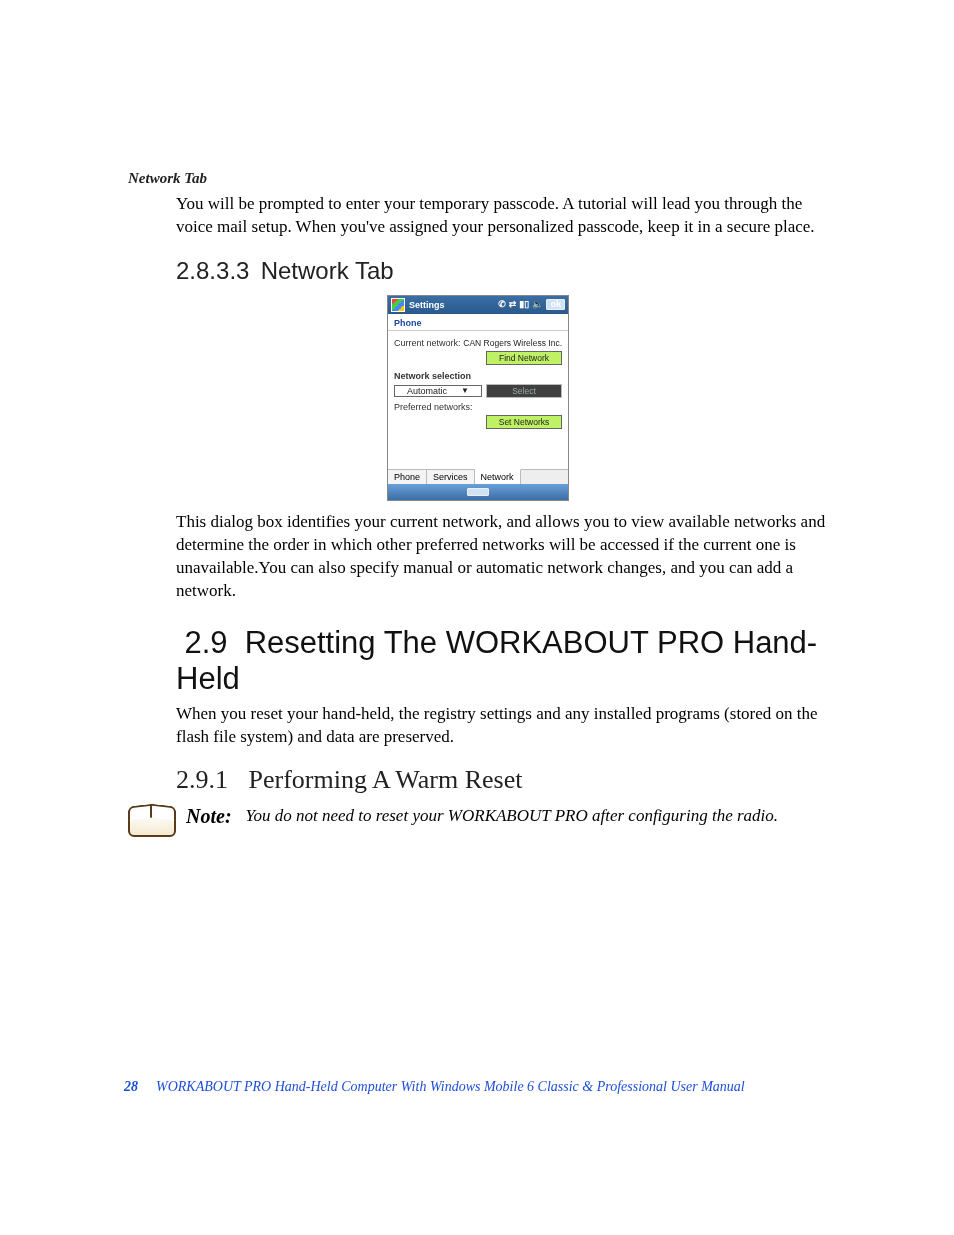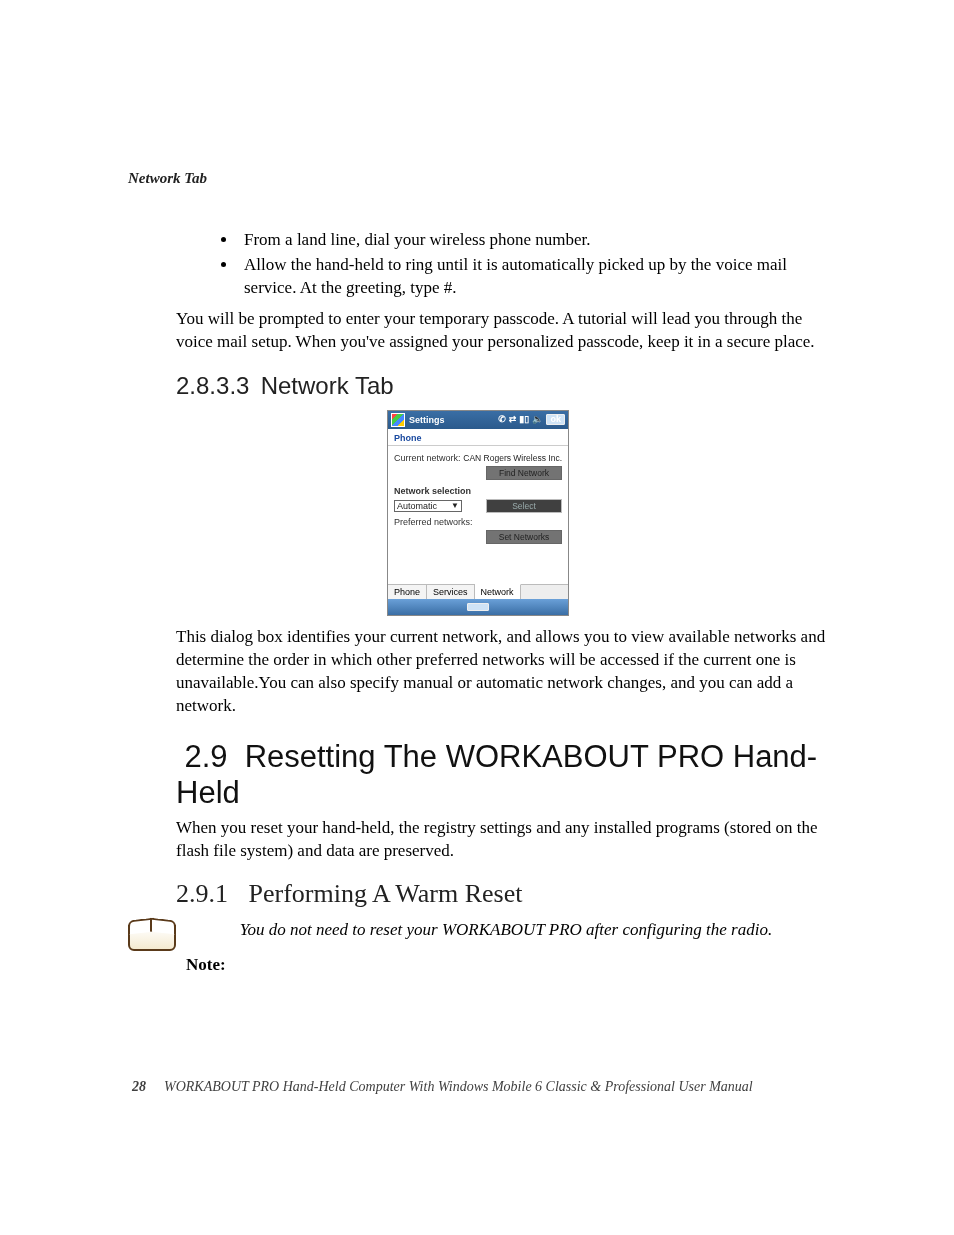--- a/index.html
+++ b/index.html
@@ -108,26 +108,26 @@
   }
   .shot-body {
     padding: 4px 6px;
     color: #222;
     min-height: 130px;
   }
   .row { display:flex; justify-content:space-between; align-items:center; margin:3px 0; }
   .lbl { color:#333; }
   .val { color:#222; font-size:8.5px; }
   .btn {
-    display:inline-block; border:1px solid #666; background:#737373;
+    display:inline-block; border:1px solid #666; background:#bef264;
     padding:1px 6px; font-size:8.5px; min-width:62px; text-align:center;
   }
   .btn.disabled { color:#9aa; border-color:#bbb; background:#404040; }
   .sel {
-    border:1px solid #666; background:#fff; padding:0 2px; font-size:9px;
+    border:1px solid #666; background:#fff; padding:0 12px; font-size:9px;
     display:inline-flex; align-items:center; width:62px; justify-content:space-between;
   }
   .sel .caret { font-size:8px; }
   .bold { font-weight:bold; }
   .tabs {
     display:flex; border-top:1px solid #bbb; background:#eee; font-size:9px;
   }
   .tab { padding:2px 6px; border-right:1px solid #bbb; background:#f4f4f4;}
   .tab.active { background:#fff; border-top:1px solid #fff; margin-top:-1px;}
   .shot-foot {
@@ -150,45 +150,41 @@
     border:2px solid #5a3a1a; border-radius:0 0 6px 6px;
     background:linear-gradient(#fff,#f4ead0);
   }
   .note-icon .book::before, .note-icon .book::after{
     content:""; position:absolute; top:-8px; width:22px; height:12px;
     border:2px solid #5a3a1a; border-bottom:none; background:#fff;
   }
   .note-icon .book::before{ left:-2px; border-radius:6px 0 0 0; transform:skewY(-6deg);}
   .note-icon .book::after{ right:-2px; border-radius:0 6px 0 0; transform:skewY(6deg);}
   .note-label {
-    font-weight:bold; font-size:17px; flex:0 0 auto;margin-top:36px;
+    font-style:italic; font-weight:bold; font-size:20px; flex:0 0 auto;
   }
   .note-text {
     font-style:italic; font-size:17px; line-height:1.3; flex:1;
   }
 
   
   .footer {
-    position:absolute; left:132px; bottom:140px; width:700px;
-    font-style:italic; font-size:14px; color:#404040;
+    position:absolute; left:124px; bottom:140px; width:700px;
+    font-style:italic; font-size:14px; color:#1d4ed8;
     display:flex; gap:18px; align-items:baseline;
   }
   .footer .pg { font-weight:bold; }
 </style>
 </head>
 <body>
 
 <div class="page">
 
   <div class="section-name">Network Tab</div>
 
-  <ul class="bullets" style="margin-top:42px;">
-    <li>From a land line, dial your wireless phone number.</li>
-    <li>Allow the hand-held to ring until it is automatically picked up by the voice mail service. At the greeting, type #.</li>
-  </ul>
 
   <div class="para">You will be prompted to enter your temporary passcode. A tutorial will lead you through the voice mail setup. When you've assigned your personalized passcode, keep it in a secure place.</div>
 
   <div class="h3">
     <span class="num">2.8.3.3</span>
     <span>Network Tab</span>
   </div>
 
   <div class="shot">
     <div class="shot-title">

